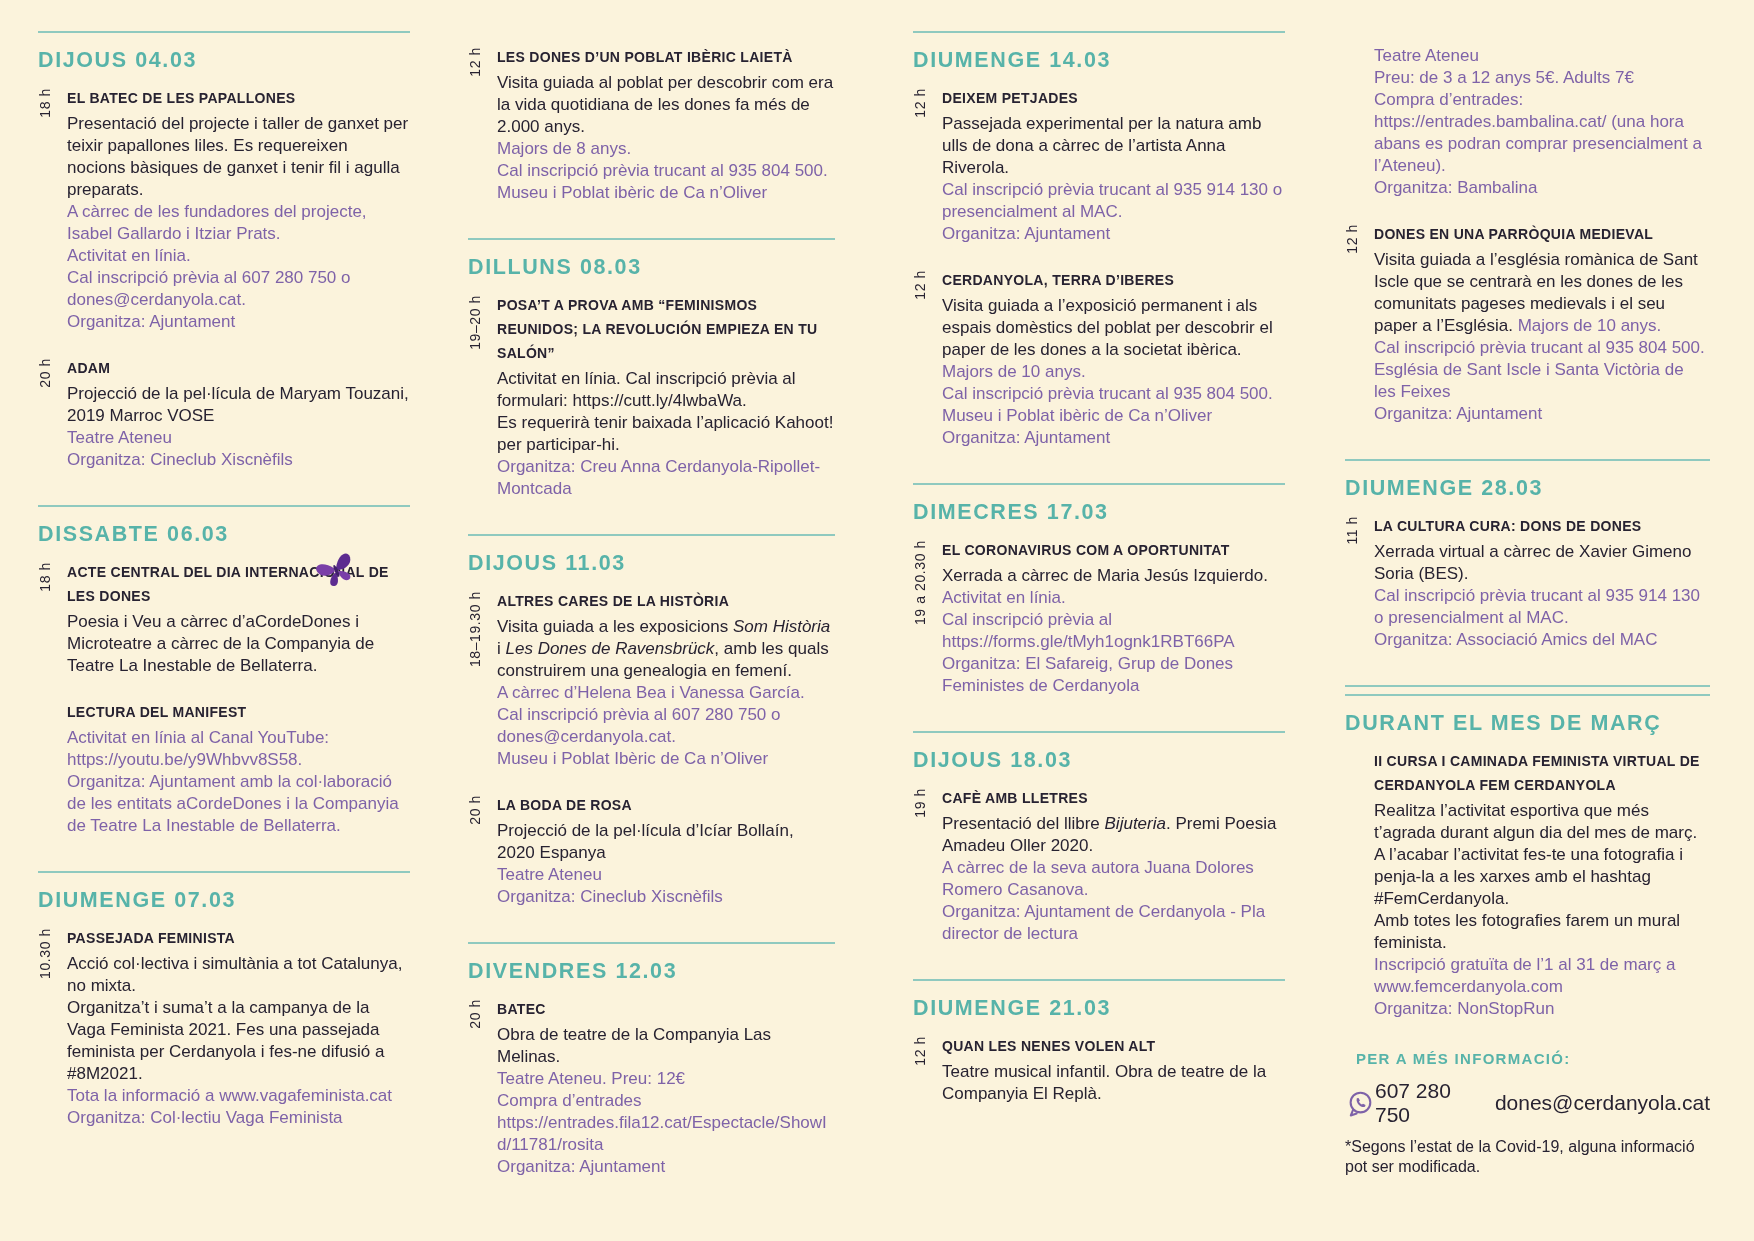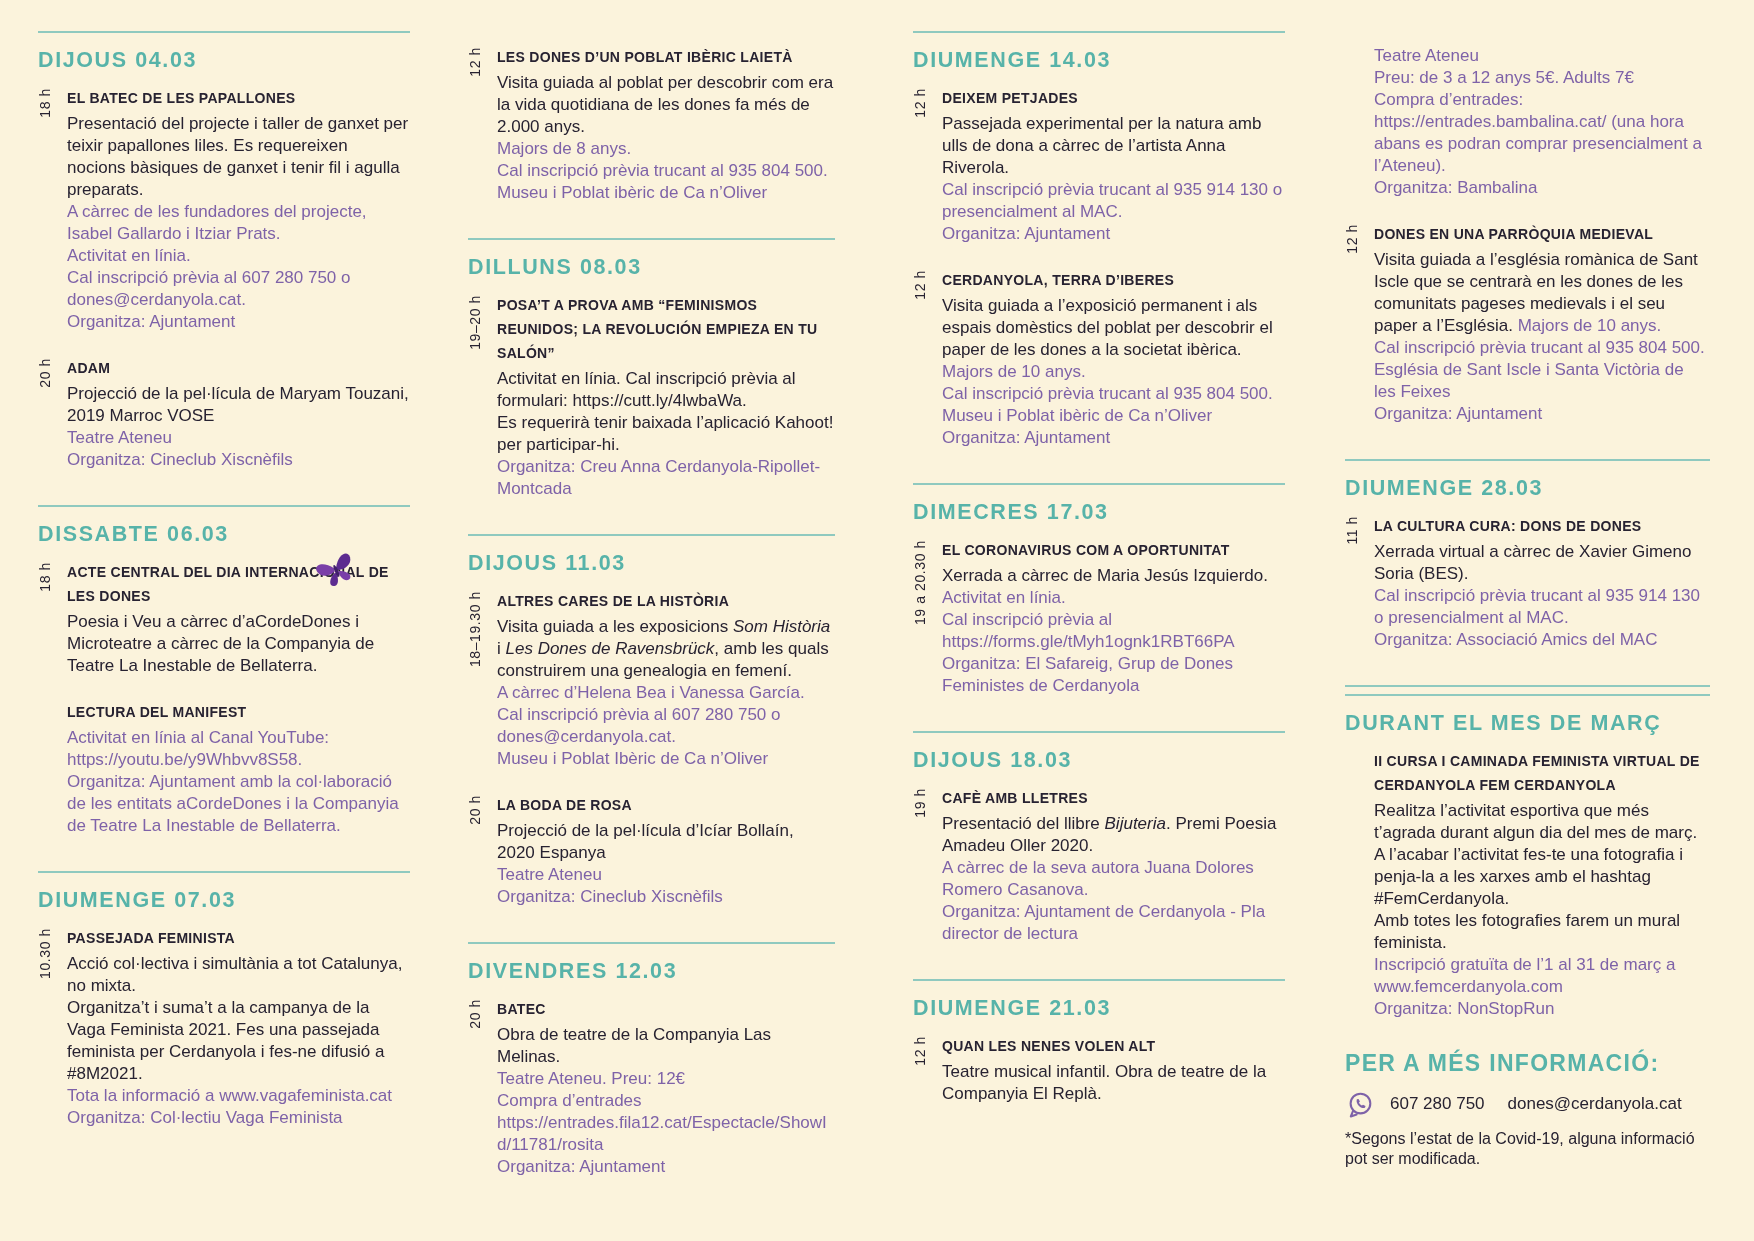--- a/index.html
+++ b/index.html
@@ -33,24 +33,24 @@
   .title{
     margin:0 0 3px; font-size:14px; line-height:24px; font-weight:800;
     letter-spacing:.3px; color:var(--dark,#272231);
   }
   .para{margin:0; font-size:17px; line-height:22px; overflow-wrap:break-word;}
   .purple{color:var(--purple,#7e62a8);}
   .italic{font-style:italic;}
   .butterfly{position:absolute; right:52px; top:-12px; width:44px; height:44px;}
   .info-block{margin-top:30px;}
   .info-heading{
-    margin:0 0 12px; font-size:23px; font-weight:bold; letter-spacing:1.3px;
+    margin:0 11px 12px; font-size:15px; font-weight:bold; letter-spacing:1.3px;
     color:var(--teal,#57b3a9);
   }
-  .contact-row{display:flex; align-items:center; gap:15px; font-size:17px;}
+  .contact-row{display:flex; align-items:center; font-size:21px;}
   .contact-row .email{margin-left:8px;}
   .wa-icon{width:30px;height:30px;flex:none;display:inline-flex;}
   .note{margin:10px 0 0; font-size:16px; line-height:20px;}
 </style>
 </head>
 <body>
 
 <div class="sheet" id="sheet" style="--bg: #fbf3dc; --teal: #57b3a9; --rule: #8fc9bf; --dark: #272231; --purple: #7e62a8;">
     <div class="col col1">
       <section class="section">

